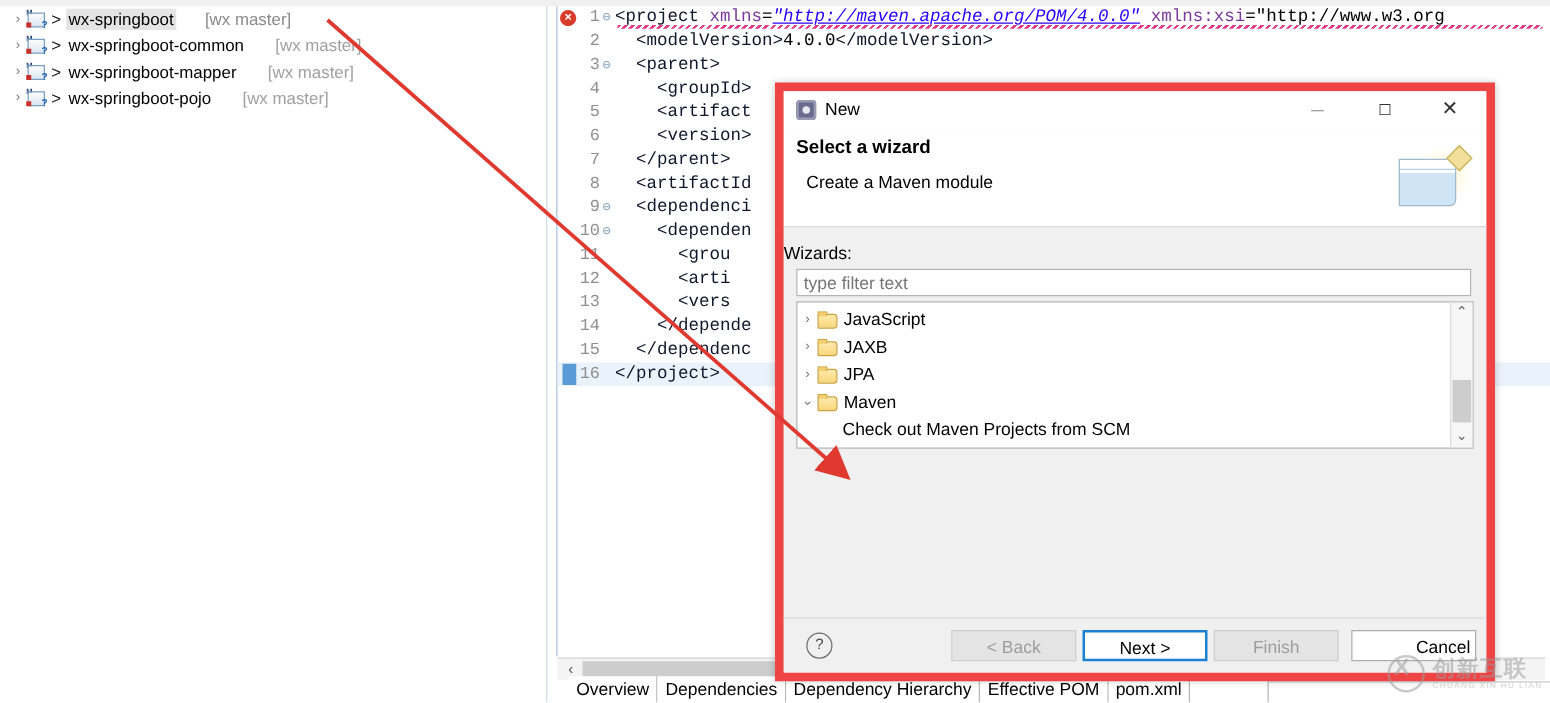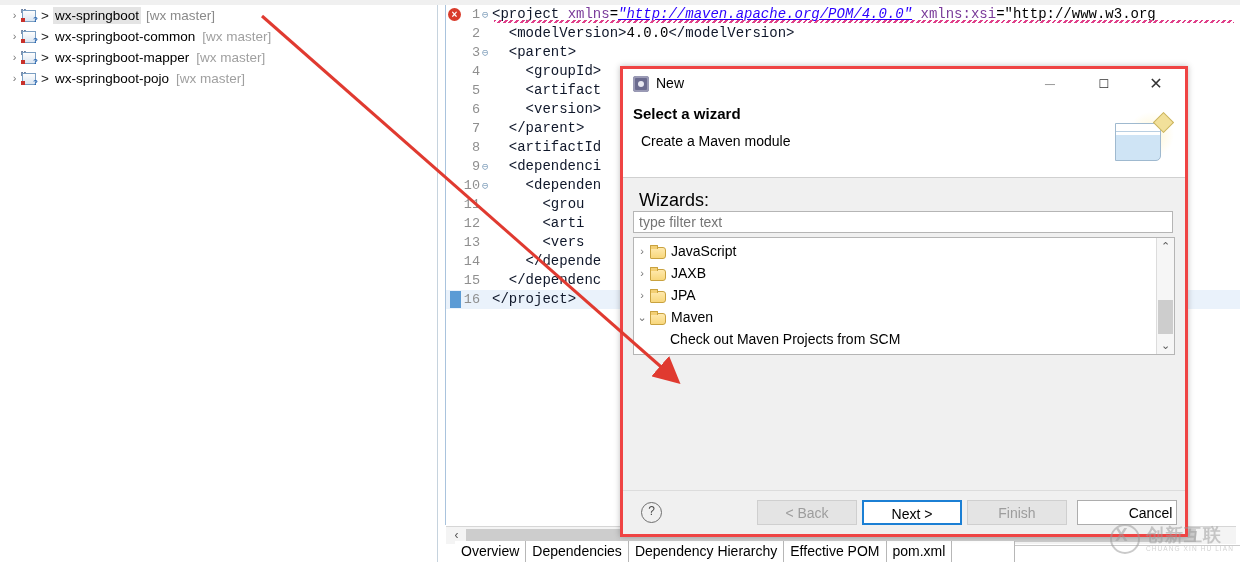--- a/index.html
+++ b/index.html
@@ -53,21 +53,21 @@
   .prj-icon .dot {
     position: absolute; left: 0px; bottom: 1px; width: 4px; height: 4px;
     background: #c8312b;
   }
   .prj-icon .q {
     position: absolute; right: -1px; bottom: -1px;
     font-size: 8px; line-height: 8px; color: #1d5fb0; font-weight: bold;
   }
   .arrowtxt { color: #222; margin-right: 4px; }
   .nm { color: #000; padding: 1px 2px; }
-  .branch { color: #8a8a8a; margin-left: 5px; }
+  .branch { color: #8a8a8a; margin-left: 23px; }
   .branch.dim { color: #a0a0a0; }
 
   
   #editor {
     position: absolute; left: 438px; top: 5px; width: 802px; height: 557px;
     background: #ffffff;
   }
   #editor-inner {
     position: absolute; left: 7px; top: 0; right: 0; top: 0; height: 520px;
     border-left: 1px solid #a9c3dd;
@@ -129,21 +129,21 @@
   .tab.last-filler { width: 50px; border-right: 1px solid #b7b7b7; }
   #tabbar-bg {
     position: absolute; left: 438px; top: 540px; width: 802px; height: 22px;
     background: #ffffff; border-top: 1px solid #c9c9c9;
   }
 
   
   #dialog {
     position: absolute; left: 620px; top: 66px; width: 562px; height: 465px;
     background: #f0f0f0;
-    border: 3px solid #ef4444;
+    border: 7px solid #ef4444;
     box-shadow: 0 0 6px rgba(0,0,0,0.25);
   }
   #dlg-title {
     position: relative; height: 30px; background: #ffffff;
   }
   #dlg-title .ico {
     position: absolute; left: 10px; top: 7px; width: 16px; height: 16px;
     border-radius: 3px; background: #6b6b8f;
     box-shadow: inset 0 0 0 2px #9a9ab5;
   }
@@ -192,21 +192,21 @@
   }
   .banner .dia {
     position: absolute; right: 6px; top: 10px; width: 13px; height: 13px;
     background: #f2e09a; border: 1px solid #c9b35f; transform: rotate(45deg);
   }
 
   #dlg-body {
     position: relative; height: 312px; background: #f0f0f0;
   }
   .lbl-wizards {
-    position: absolute; left: 16px; top: 12px; font-size: 18px; color: #000;
+    position: absolute; left: 0; top: 12px; font-size: 14px; color: #000;
   }
   #filter-input {
     position: absolute; left: 10px; top: 33px; width: 540px; height: 22px;
     border: 1px solid #b5b5b5; background: #ffffff;
     font-family: "Liberation Sans", sans-serif; font-size: 14px;
     color: #6e6e6e; padding: 0 5px; box-sizing: border-box;
     line-height: 20px;
   }
   #tree-box {
     position: absolute; left: 10px; top: 59px; width: 540px; height: 116px;

